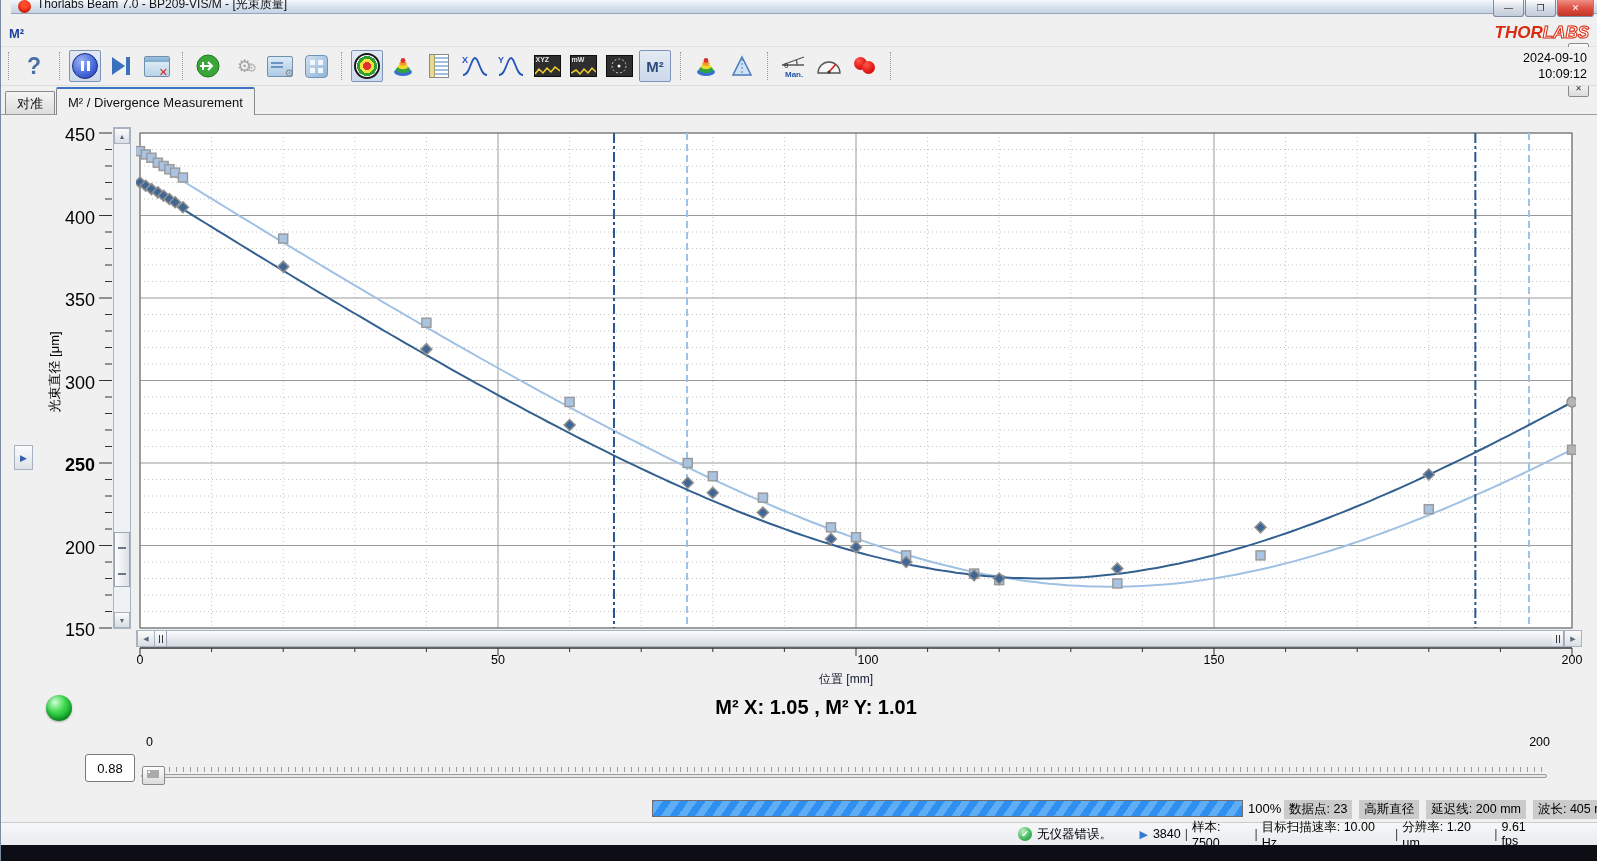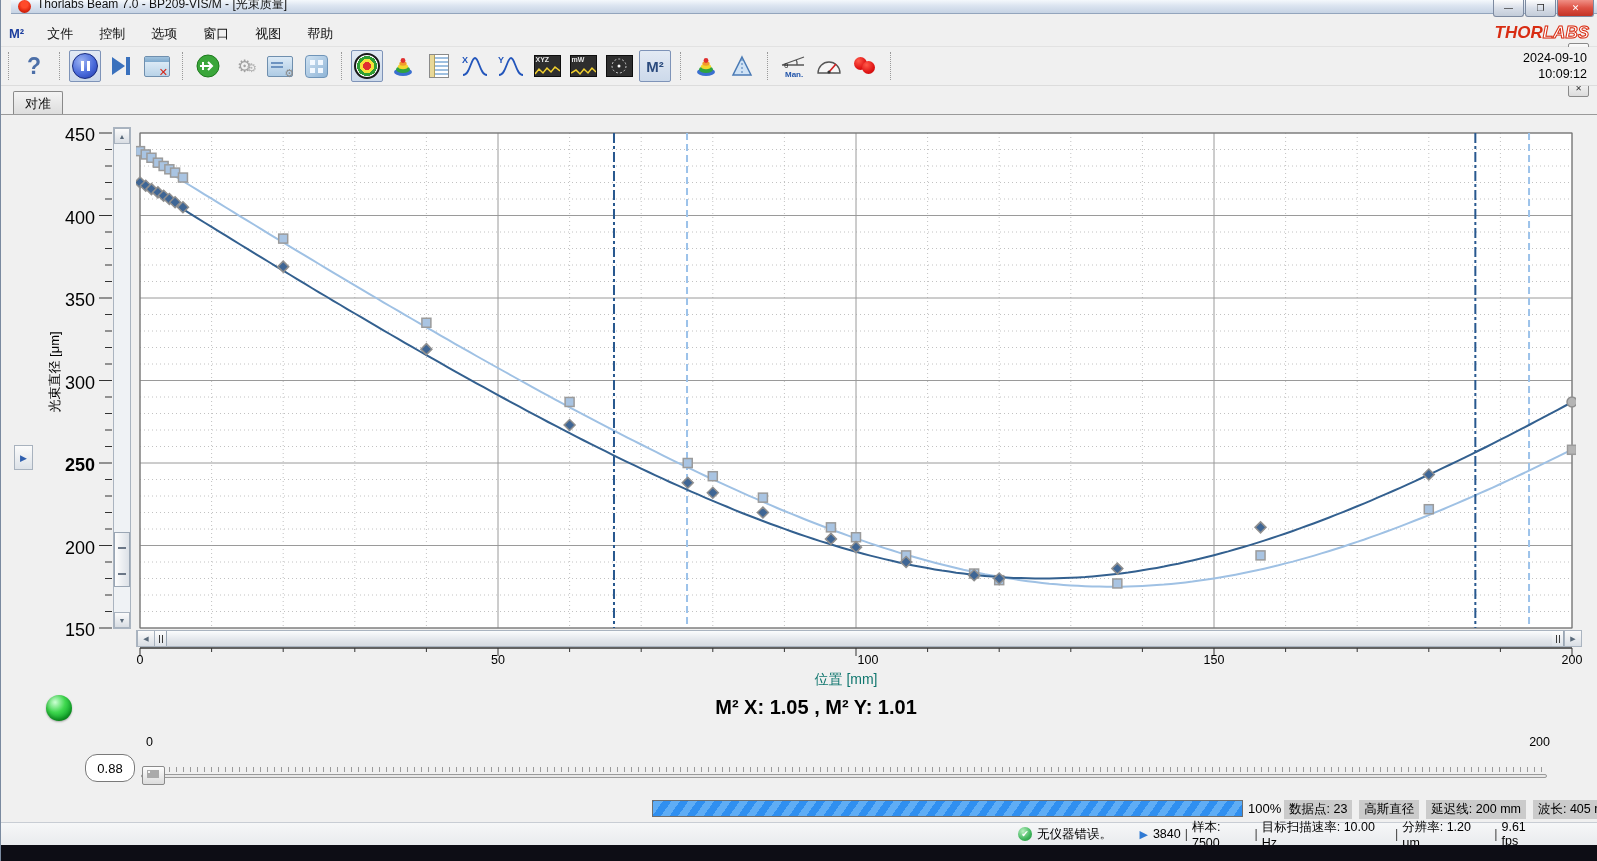--- a/index.html
+++ b/index.html
@@ -58,31 +58,31 @@
   .darkicon{width:25px;height:20px;background:#2e2e2e;border:1px solid #0e0e0e;position:relative;overflow:hidden;}
   .darkicon .lbl{position:absolute;left:1px;top:0;font-size:7px;font-weight:bold;color:#e8e8e8;line-height:8px;}
   .darkicon svg{position:absolute;left:0;bottom:0;}
   .m2txt{font-weight:bold;font-size:15px;color:#2b4b7e;}
   .redcircles{position:relative;width:26px;height:18px;}
   .redcircles i{position:absolute;width:13px;height:13px;border-radius:50%;background:radial-gradient(circle at 35% 30%,#ff5a4a,#e01414 60%,#b00808);}
   .redcircles i:first-child{left:2px;top:0;}
   .redcircles i:last-child{left:10px;top:4px;}
   .datetime{position:absolute;right:10px;top:50px;text-align:right;font-size:12.5px;color:#000;line-height:16px;}
   
-  .tabbar{position:absolute;left:12px;top:88px;height:27px;display:flex;align-items:flex-end;text-align:right;}
+  .tabbar{position:absolute;left:4px;top:88px;height:27px;display:flex;align-items:flex-end;text-align:right;}
   .tab{height:23px;border:1px solid #898989;border-bottom:none;background:linear-gradient(#f4f4f4,#dcdcdc);
     display:flex;align-items:center;padding:0 11px;font-size:13px;color:#111;margin-right:1px;border-radius:2px 2px 0 0;}
   .tab.active{height:26px;background:#f0f0f0;border-top:2px solid #3b74c4;position:relative;z-index:3;}
   .pane-top{position:absolute;left:0;top:114px;width:100%;height:1px;background:#9a9a9a;}
   
   .y-axis-title{position:absolute;left:54px;top:372px;transform:translate(-50%,-50%) rotate(-90deg);
     font-size:13px;color:#000;white-space:nowrap;}
   .ylab{position:absolute;width:34px;text-align:right;font-size:18px;color:#000;left:60px;}
   .xlab{position:absolute;top:653px;font-size:12.5px;color:#000;transform:translateX(-50%);}
-  .x-axis-title{position:absolute;left:845px;top:671px;transform:translateX(-50%);font-size:14px;color:#0f766e;}
+  .x-axis-title{position:absolute;left:845px;top:671px;transform:translateX(-50%);font-size:12px;color:#0f172a;}
   .plot-svg{position:absolute;left:135px;top:127px;}
   .ticks-svg{position:absolute;}
   
   .vscroll{position:absolute;left:112px;top:127px;width:18px;height:502px;background:#eff2f5;
     border:1px solid #aab4c0;box-sizing:border-box;}
   .sbtn{position:absolute;left:0;width:16px;height:16px;background:linear-gradient(#fbfbfb,#d9dee4);
     border:1px solid #a8b2be;box-sizing:border-box;color:#5a6a7a;font-size:7px;display:flex;align-items:center;justify-content:center;}
   .vthumb{position:absolute;left:0px;top:404px;width:16px;height:55px;background:linear-gradient(90deg,#fdfdfd,#dce1e7);
     border:1px solid #9aa6b4;box-sizing:border-box;}
   .vthumb::before{content:"";position:absolute;left:3px;right:3px;top:14px;height:2px;background:#6a7686;box-shadow:0 26px 0 #6a7686;}
@@ -100,21 +100,21 @@
     color:#2f5fae;font-size:9px;}
   
   .led{position:absolute;left:45px;top:695px;width:26px;height:26px;border-radius:50%;
     background:radial-gradient(circle at 35% 28%,#ccffd4,#3fd84f 40%,#12a82c 72%,#0a7c1e);
     box-shadow:inset 0 -2px 4px rgba(0,60,0,.4),0 1px 2px rgba(0,0,0,.3);}
   .m2-result{position:absolute;left:815px;top:696px;transform:translateX(-50%);
     font-size:20px;font-weight:bold;color:#000;white-space:nowrap;}
   .z-label{position:absolute;left:85px;top:731px;font-size:13px;color:#000;margin-top:32px;}
   .z-min{position:absolute;left:145px;top:735px;font-size:12.5px;color:#000;}
   .z-max{position:absolute;right:47px;top:735px;font-size:12.5px;color:#000;}
-  .z-input{position:absolute;left:84px;top:754px;width:44px;height:24px;border:1px solid #7a7a7a;border-radius:12px;
+  .z-input{position:absolute;left:84px;top:754px;width:44px;height:24px;border:1px solid #7a7a7a;border-radius:3px;
     background:#fff;font-size:13px;font-family:"Liberation Sans",sans-serif;text-align:center;color:#000;}
   .slider-ticks{position:absolute;left:168px;top:767px;width:1377px;height:5px;
     background:repeating-linear-gradient(90deg,#9a9a9a 0 1px,transparent 1px 7px);}
   .slider-track{position:absolute;left:140px;top:774px;width:1406px;height:4px;
     background:#e8e8e8;border:1px solid #9a9a9a;border-radius:2px;box-sizing:border-box;}
   .slider-thumb{position:absolute;left:141px;top:766px;width:21px;height:17px;border:1px solid #8a8a8a;border-radius:2px;
     background:linear-gradient(#fdfdfd,#dcdcdc);}
   .slider-thumb::before{content:"";position:absolute;left:5px;top:4px;width:2px;height:2px;color:#888;
     box-shadow:0 0 0 1px #aaa,4px 0 0 1px #aaa,8px 0 0 1px #aaa,0 4px 0 1px #aaa,4px 4px 0 1px #aaa,8px 4px 0 1px #aaa;}
   
@@ -143,28 +143,20 @@
     <div class="title-text">Thorlabs Beam 7.0 - BP209-VIS/M - [光束质量]</div>
   </div>
   <div class="winbtns">
     <div class="winbtn">—</div>
     <div class="winbtn">❐</div>
     <div class="winbtn close">✕</div>
   </div>
 
   <div class="menubar">
     <span class="menu-m2">M²</span>
-    <span id="menu-items" style="display:flex;">
-        <span class="menu-item">文件</span>
-        <span class="menu-item">控制</span>
-        <span class="menu-item">选项</span>
-        <span class="menu-item">窗口</span>
-        <span class="menu-item">视图</span>
-        <span class="menu-item">帮助</span>
-      </span>
   </div>
   <div class="brandbox">
     <span class="thor-logo"><span class="t1">THOR</span><span class="t2">LABS</span></span>
     <span class="mdibtn">—</span>
     <span class="mdibtn">❐</span>
     <span class="mdibtn">✕</span>
   </div>
 
   <div class="toolbar">
     <div class="tsep"></div>
@@ -297,20 +289,21 @@
     </div>
     <div class="tsep"></div>
   </div>
   <div class="datetime">
     <div>2024-09-10</div>
     <div>10:09:12</div>
   </div>
 
   <div class="tabbar" id="tabbar">
       <div class="tab">对准</div>
+      <div class="tab active">M² / Divergence Measurement</div>
     </div>
   <div class="pane-top"></div>
 
   <div class="y-axis-title">光束直径 [μm]</div>
   <div id="ylabels">
       <div class="ylab" style="top: 125px;">450</div>
       <div class="ylab" style="top: 207.5px;">400</div>
       <div class="ylab" style="top: 290px;">350</div>
       <div class="ylab" style="top: 372.5px;">300</div>
       <div class="ylab" style="top: 455px; font-weight: bold;">250</div>

